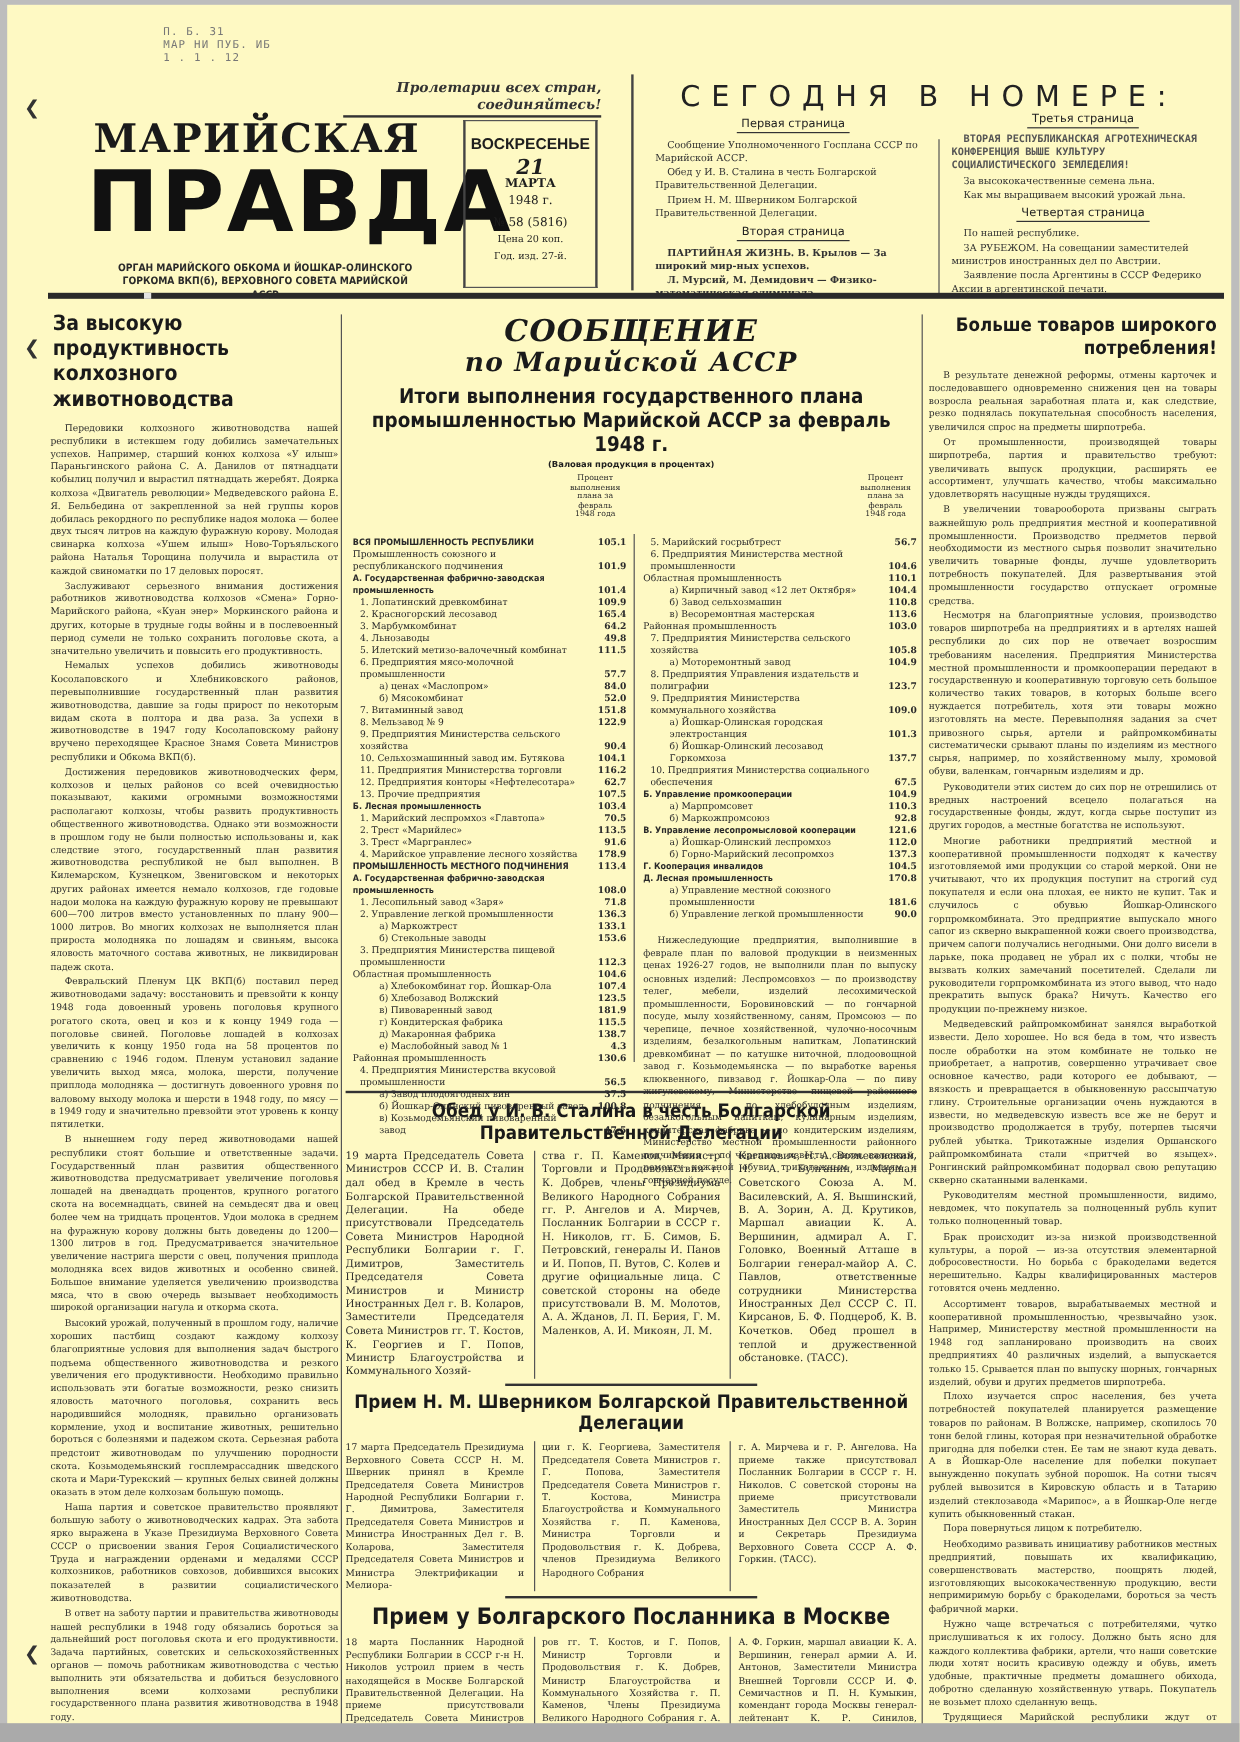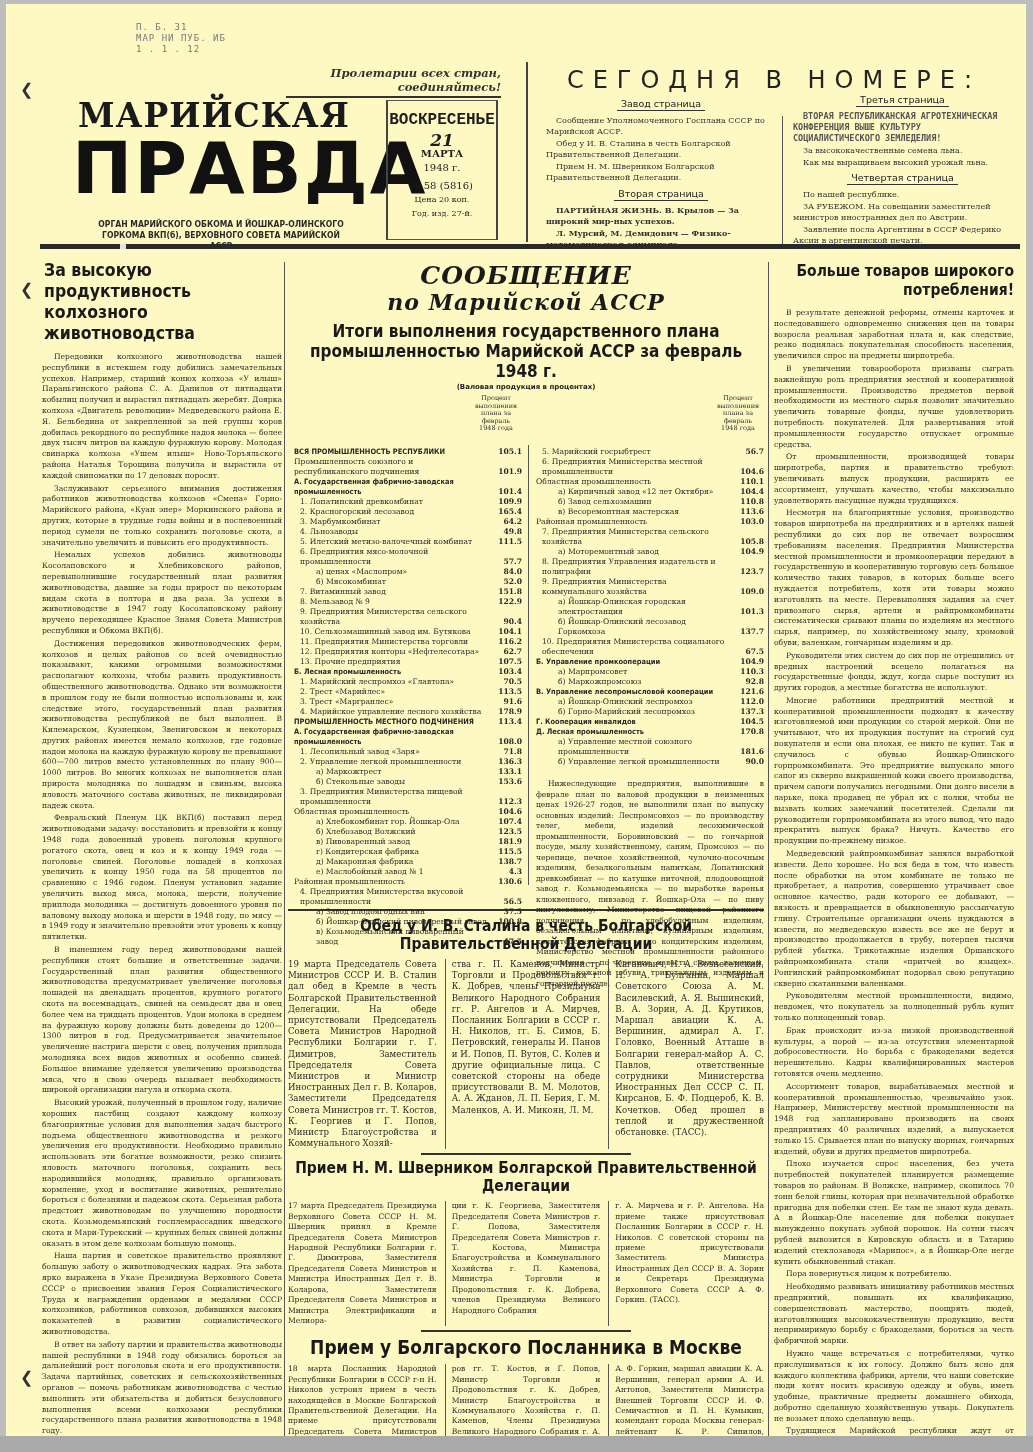--- a/index.html
+++ b/index.html
@@ -38,21 +38,21 @@
   .organ {
     position: absolute; left: 90px; top: 215px; width: 250px; text-align: center;
     font-family: "DejaVu Sans Condensed", "DejaVu Sans", sans-serif; font-weight: bold;
     font-size: 8.5px; line-height: 11px; color: #2a2a2a;
   }
   .datebox {
     position: absolute; left: 380px; top: 96px; width: 112px; height: 140px;
     border-left: 2px solid #444; border-right: 2px solid #444; border-top: 1px solid #555;
     border-bottom: 1px solid #555; text-align: center; font-size: 10px; line-height: 14px;
   }
-  .datebox .dow { font-family: Liberation Mono, monospace; font-weight: bold; font-size: 16px; margin-top: 12px; }
+  .datebox .dow { font-family: Liberation Sans, sans-serif; font-weight: bold; font-size: 13px; margin-top: 12px; }
   .datebox .day { font-style: italic; font-weight: bold; font-size: 17px; margin-top: 6px; }
   .datebox .small { font-size: 8px; }
   .rule-top {
     position: absolute; left: 34px; top: 240px; width: 980px; height: 5px; background: #2a2a2a;
   }
   .rule-top .gap { position: absolute; left: 80px; width: 6px; height: 5px; background: #e4e4e2; }
 
   .today {
     position: absolute; left: 520px; top: 58px; width: 494px; height: 180px;
     border-left: 2px solid #444;
@@ -136,21 +136,21 @@
     <div style="font-weight:bold">МАРТА</div>
     <div>1948 г.</div>
     <div style="margin-top:4px">№ 58 (5816)</div>
     <div class="small">Цена 20 коп.</div>
     <div class="small">Год. изд. 27-й.</div>
   </div>
 
   <div class="today">
     <h2>СЕГОДНЯ В НОМЕРЕ:</h2>
     <div class="col left">
-      <div class="pg"><span>Завод страница</span></div>
+      <div class="pg"><span>Первая страница</span></div>
       <p>Сообщение Уполномоченного Госплана СССР по Марийской АССР.</p>
       <p>Обед у И. В. Сталина в честь Болгарской Правительственной Делегации.</p>
       <p>Прием Н. М. Шверником Болгарской Правительственной Делегации.</p>
       <div class="pg" style="margin-top:5px"><span>Вторая страница</span></div>
       <p style="font-weight:bold">ПАРТИЙНАЯ ЖИЗНЬ. В. Крылов — За широкий мир-ных успехов.</p>
       <p style="font-weight:bold">Л. Мурсий, М. Демидович — Физико-математическая олимпиада.</p>
     </div>
     <div class="col right">
       <div class="pg" style="margin-top:-22px"><span>Третья страница</span></div>
       <p class="headline">ВТОРАЯ РЕСПУБЛИКАНСКАЯ АГРОТЕХНИЧЕСКАЯ КОНФЕРЕНЦИЯ ВЫШЕ КУЛЬТУРУ СОЦИАЛИСТИЧЕСКОГО ЗЕМЛЕДЕЛИЯ!</p>
@@ -491,22 +491,22 @@
       <div>18 марта Посланник Народной Республики Болгарии в СССР г-н Н. Николов устроил прием в честь находящейся в Москве Болгарской Правительственной Делегации. На приеме присутствовали Председатель Совета Министров Народной Республики Болгарии г-н Г. Димитров, Заместитель Председателя Совета Министров и Министр Иностранных Дел г. В. Коларов, Заместитель Председателя Совета Министров и Министр Электрификации и Мелиорации г. К. Георгиев, Заместители Председателя Совета Министров</div>
       <div>ров гг. Т. Костов, и Г. Попов, Министр Торговли и Продовольствия г. К. Добрев, Министр Благоустройства и Коммунального Хозяйства г. П. Каменов, Члены Президиума Великого Народного Собрания г. А. Мирчев и г. Р. Ангелов и другие официальные лица. С советской стороны на приеме присутствовали Заместитель Председателя Совета Министров и Министр Иностранных Дел СССР В. М. Молотов, Заместители министра Иностранных Дел СССР В. А. Зорин, Я. А. Малик, Секретарь Президиума Верховного Совета СССР</div>
       <div>А. Ф. Горкин, маршал авиации К. А. Вершинин, генерал армии А. И. Антонов, Заместители Министра Внешней Торговли СССР И. Ф. Семичастнов и П. Н. Кумыкин, комендант города Москвы генерал-лейтенант К. Р. Синилов, ответственные сотрудники МИД СССР, МВТ, МВС, представители советской общественности и советской печати. В числе гостей были главы посольств и миссий, аккредитованные в Москве, а также иностранные корреспонденты. (ТАСС).</div>
     </div>
   </div>
 
   <div class="col-right">
     <div class="h-sans art-title-right">Больше товаров широкого потребления!</div>
     <div class="body-text">
       <p>В результате денежной реформы, отмены карточек и последовавшего одновременно снижения цен на товары возросла реальная заработная плата и, как следствие, резко поднялась покупательная способность населения, увеличился спрос на предметы ширпотреба.</p>
+      <p>От промышленности, производящей товары ширпотреба, партия и правительство требуют: увеличивать выпуск продукции, расширять ее ассортимент, улучшать качество, чтобы максимально удовлетворять насущные нужды трудящихся.</p>
       <p>В увеличении товарооборота призваны сыграть важнейшую роль предприятия местной и кооперативной промышленности. Производство предметов первой необходимости из местного сырья позволит значительно увеличить товарные фонды, лучше удовлетворить потребность покупателей. Для развертывания этой промышленности государство отпускает огромные средства.</p>
-      <p>От промышленности, производящей товары ширпотреба, партия и правительство требуют: увеличивать выпуск продукции, расширять ее ассортимент, улучшать качество, чтобы максимально удовлетворять насущные нужды трудящихся.</p>
       <p>Несмотря на благоприятные условия, производство товаров ширпотреба на предприятиях и в артелях нашей республики до сих пор не отвечает возросшим требованиям населения. Предприятия Министерства местной промышленности и промкооперации передают в государственную и кооперативную торговую сеть большое количество таких товаров, в которых больше всего нуждается потребитель, хотя эти товары можно изготовлять на месте. Перевыполняя задания за счет привозного сырья, артели и райпромкомбинаты систематически срывают планы по изделиям из местного сырья, например, по хозяйственному мылу, хромовой обуви, валенкам, гончарным изделиям и др.</p>
       <p>Руководители этих систем до сих пор не отрешились от вредных настроений всецело полагаться на государственные фонды, ждут, когда сырье поступит из других городов, а местные богатства не используют.</p>
       <p>Многие работники предприятий местной и кооперативной промышленности подходят к качеству изготовляемой ими продукции со старой меркой. Они не учитывают, что их продукция поступит на строгий суд покупателя и если она плохая, ее никто не купит. Так и случилось с обувью Йошкар-Олинского горпромкомбината. Это предприятие выпускало много сапог из скверно выкрашенной кожи своего производства, причем сапоги получались негодными. Они долго висели в ларьке, пока продавец не убрал их с полки, чтобы не вызвать колких замечаний посетителей. Сделали ли руководители горпромкомбината из этого вывод, что надо прекратить выпуск брака? Ничуть. Качество его продукции по-прежнему низкое.</p>
       <p>Медведевский райпромкомбинат занялся выработкой извести. Дело хорошее. Но вся беда в том, что известь после обработки на этом комбинате не только не приобретает, а напротив, совершенно утрачивает свое основное качество, ради которого ее добывают, — вязкость и превращается в обыкновенную рассыпчатую глину. Строительные организации очень нуждаются в извести, но медведевскую известь все же не берут и производство продолжается в трубу, потерпев тысячи рублей убытка. Трикотажные изделия Оршанского райпромкомбината стали «притчей во языцех». Ронгинский райпромкомбинат подорвал свою репутацию скверно скатанными валенками.</p>
       <p>Руководителям местной промышленности, видимо, невдомек, что покупатель за полноценный рубль купит только полноценный товар.</p>
       <p>Брак происходит из-за низкой производственной культуры, а порой — из-за отсутствия элементарной добросовестности. Но борьба с бракоделами ведется нерешительно. Кадры квалифицированных мастеров готовятся очень медленно.</p>
       <p>Ассортимент товаров, вырабатываемых местной и кооперативной промышленностью, чрезвычайно узок. Например, Министерству местной промышленности на 1948 год запланировано производить на своих предприятиях 40 различных изделий, а выпускается только 15. Срывается план по выпуску шорных, гончарных изделий, обуви и других предметов ширпотреба.</p>
       <p>Плохо изучается спрос населения, без учета потребностей покупателей планируется размещение товаров по районам. В Волжске, например, скопилось 70 тонн белой глины, которая при незначительной обработке пригодна для побелки стен. Ее там не знают куда девать. А в Йошкар-Оле население для побелки покупает вынужденно покупать зубной порошок. На сотни тысяч рублей вывозится в Кировскую область и в Татарию изделий стеклозавода «Марипос», а в Йошкар-Оле негде купить обыкновенный стакан.</p>
       <p>Пора повернуться лицом к потребителю.</p>
       <p>Необходимо развивать инициативу работников местных предприятий, повышать их квалификацию, совершенствовать мастерство, поощрять людей, изготовляющих высококачественную продукцию, вести непримиримую борьбу с бракоделами, бороться за честь фабричной марки.</p>

